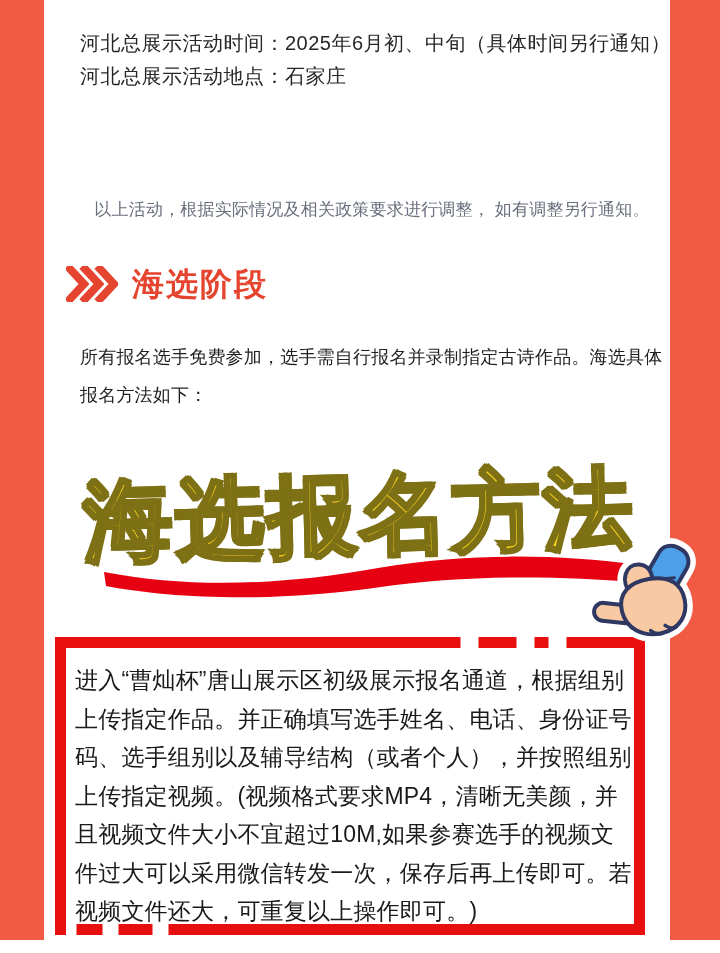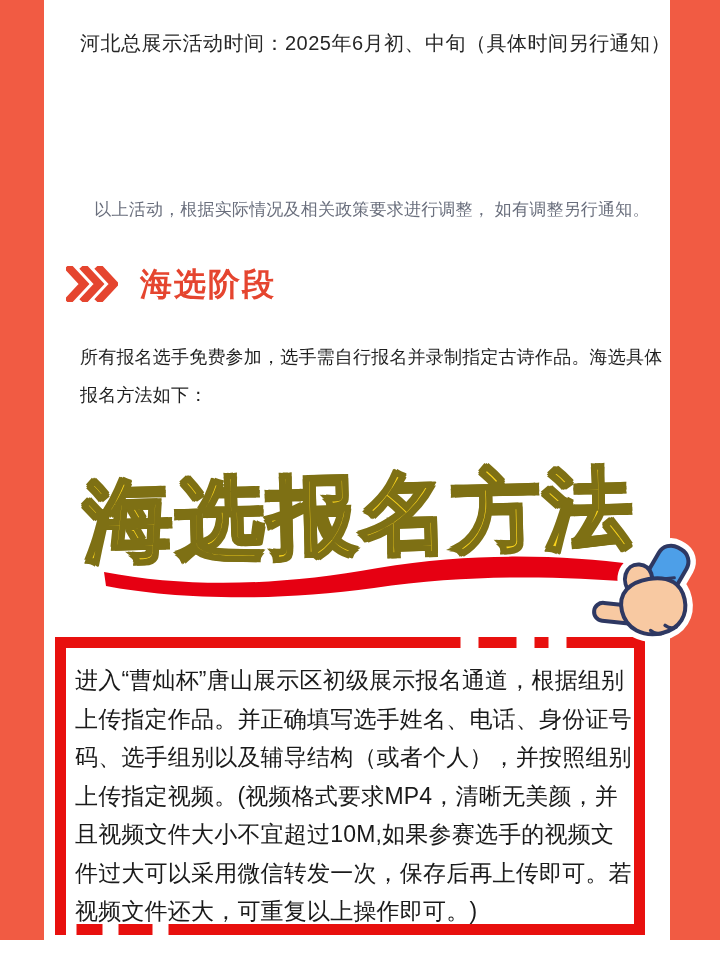--- a/index.html
+++ b/index.html
@@ -32,21 +32,21 @@
   
   .note{
     position:absolute;left:92px;top:198px;width:560px;
     margin:0;font-size:17px;line-height:24px;color:#6a6f7d;
     letter-spacing:0.2px;white-space:nowrap;text-align:center;
   }
 
   
   .section-header{
     position:absolute;left:66px;top:263px;
-    display:flex;align-items:center;gap:22px;
+    display:flex;align-items:center;gap:14px;
   }
   .section-header .chevrons{display:block;}
   .section-header h2{
     margin:0;font-size:32px;line-height:42px;font-weight:bold;
     color:#e5452f;letter-spacing:2px;
   }
 
   
   .intro{
     position:absolute;left:80px;top:338px;width:584px;
@@ -86,20 +86,21 @@
 </head>
 <body>
 
 <div class="page">
 
   <div class="band band-left"></div>
   <div class="band band-right"></div>
 
   <div class="schedule">
     <p>河北总展示活动时间：2025年6月初、中旬（具体时间另行通知）</p>
+    <p>河北总展示活动地点：石家庄</p>
     <div class="gap"></div>
   </div>
 
   <p class="note">以上活动，根据实际情况及相关政策要求进行调整， 如有调整另行通知。</p>
 
   <div class="section-header">
     <svg class="chevrons" width="52" height="36" viewBox="0 0 52 36">
       <g fill="none" stroke="#e5452f" stroke-width="8" stroke-linecap="square">
         <path d="M4 3 L18 18 L4 33"></path>
         <path d="M19 3 L33 18 L19 33"></path>

